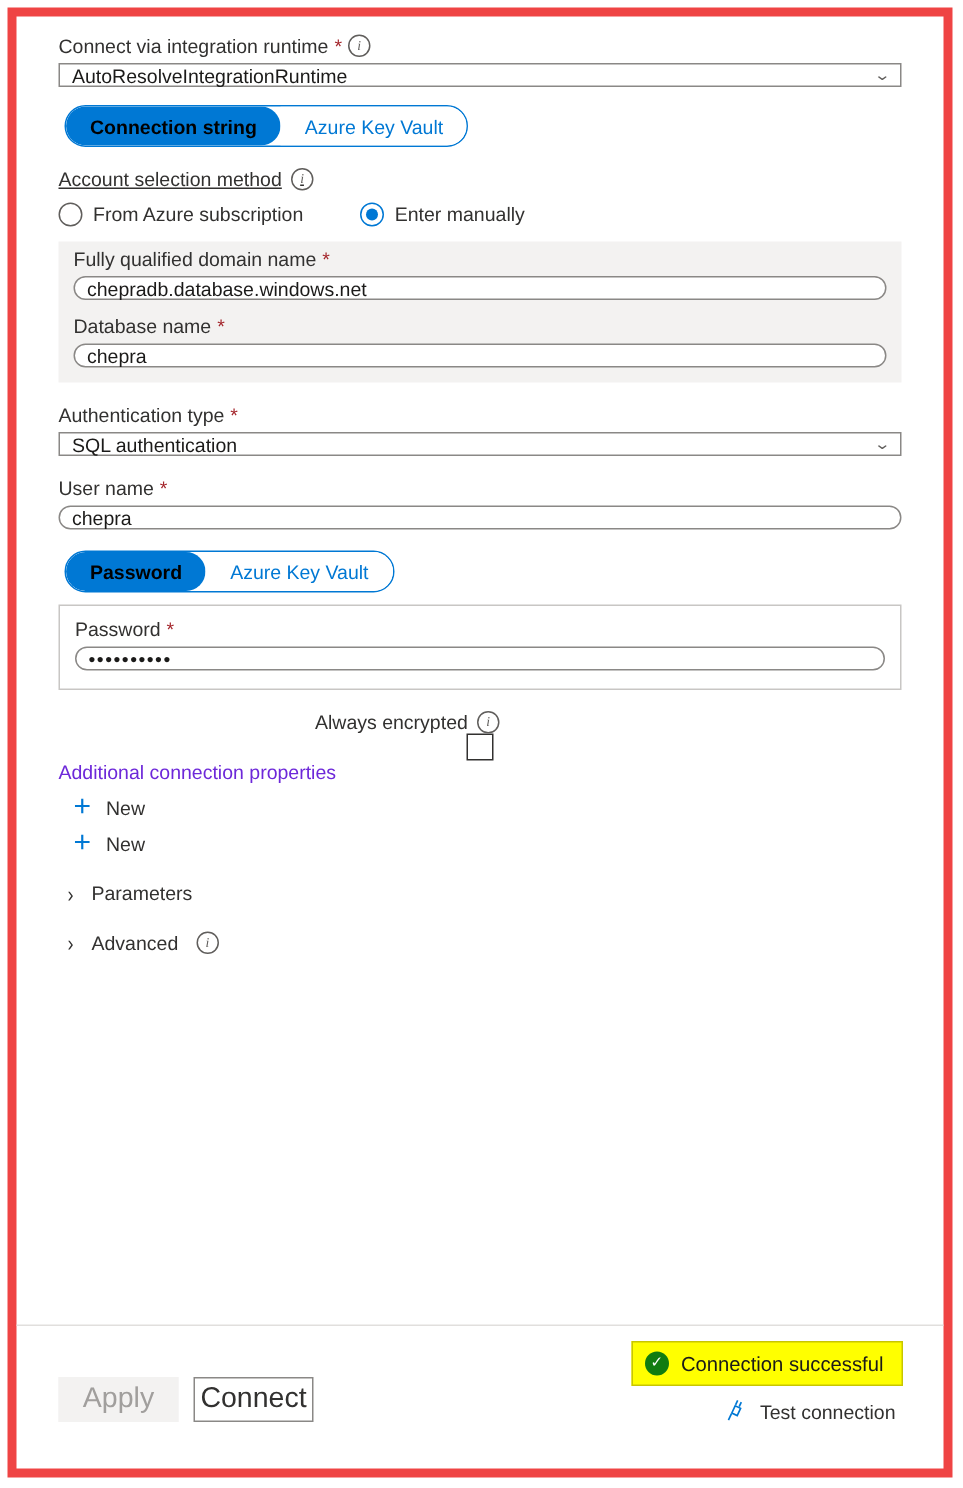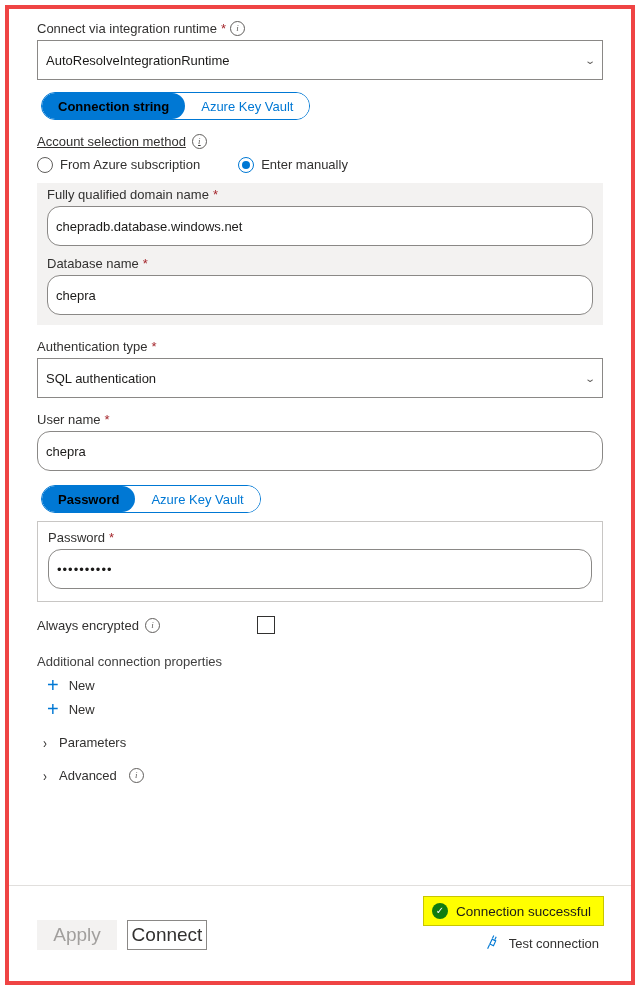--- a/index.html
+++ b/index.html
@@ -14,21 +14,21 @@
     font-size: 13px;
     color: #1b1a19;
     overflow: hidden;
   }
   .frame {
     position: absolute;
     left: 5px;
     top: 5px;
     width: 630px;
     height: 980px;
-    border: 4px solid #ef4444;
+    border: 6px solid #ef4444;
     box-sizing: border-box;
     background: #ffffff;
     display: flex;
     flex-direction: column;
   }
   .panel-body {
     flex: 1 1 auto;
     padding: 12px 28px 0 28px;
     box-sizing: border-box;
     overflow: hidden;
@@ -55,21 +55,21 @@
     color: #605e5c;
     font-size: 9px;
     line-height: 12px;
     text-align: center;
     font-family: "Liberation Serif", serif;
     font-style: italic;
     vertical-align: middle;
   }
   .select-box, .text-box {
     width: 100%;
-    height: 40px;
+    height: 16px;
     border: 1px solid #8a8886;
     box-sizing: border-box;
     background: #ffffff;
     font-size: 13px;
     color: #1b1a19;
     padding: 0 8px;
     display: flex;
     align-items: center;
     justify-content: space-between;
   }
@@ -161,40 +161,40 @@
   .bordered-box {
     border: 1px solid #c8c6c4;
     margin-top: 8px;
     padding: 8px 10px 12px 10px;
     box-sizing: border-box;
   }
   .always-row {
     display: flex;
     align-items: center;
     margin-top: 14px;
+    flex-direction: column;
   }
   .always-label {
     font-size: 13px;
     color: #323130;
     display: flex;
     align-items: center;
     gap: 6px;
     width: 220px;
   }
   .checkbox {
     width: 18px;
     height: 18px;
     border: 1px solid #323130;
     box-sizing: border-box;
     background: #fff;
   }
   .group-title {
-    margin-top: 20px;
-    font-size: 13px;
-    color: #404040;
+    font-size: 13px;
+    color: #6d28d9;
   }
   .new-link {
     margin-top: 8px;
     display: flex;
     align-items: center;
     gap: 10px;
     padding-left: 10px;
     color: #323130;
     font-size: 13px;
     cursor: pointer;

